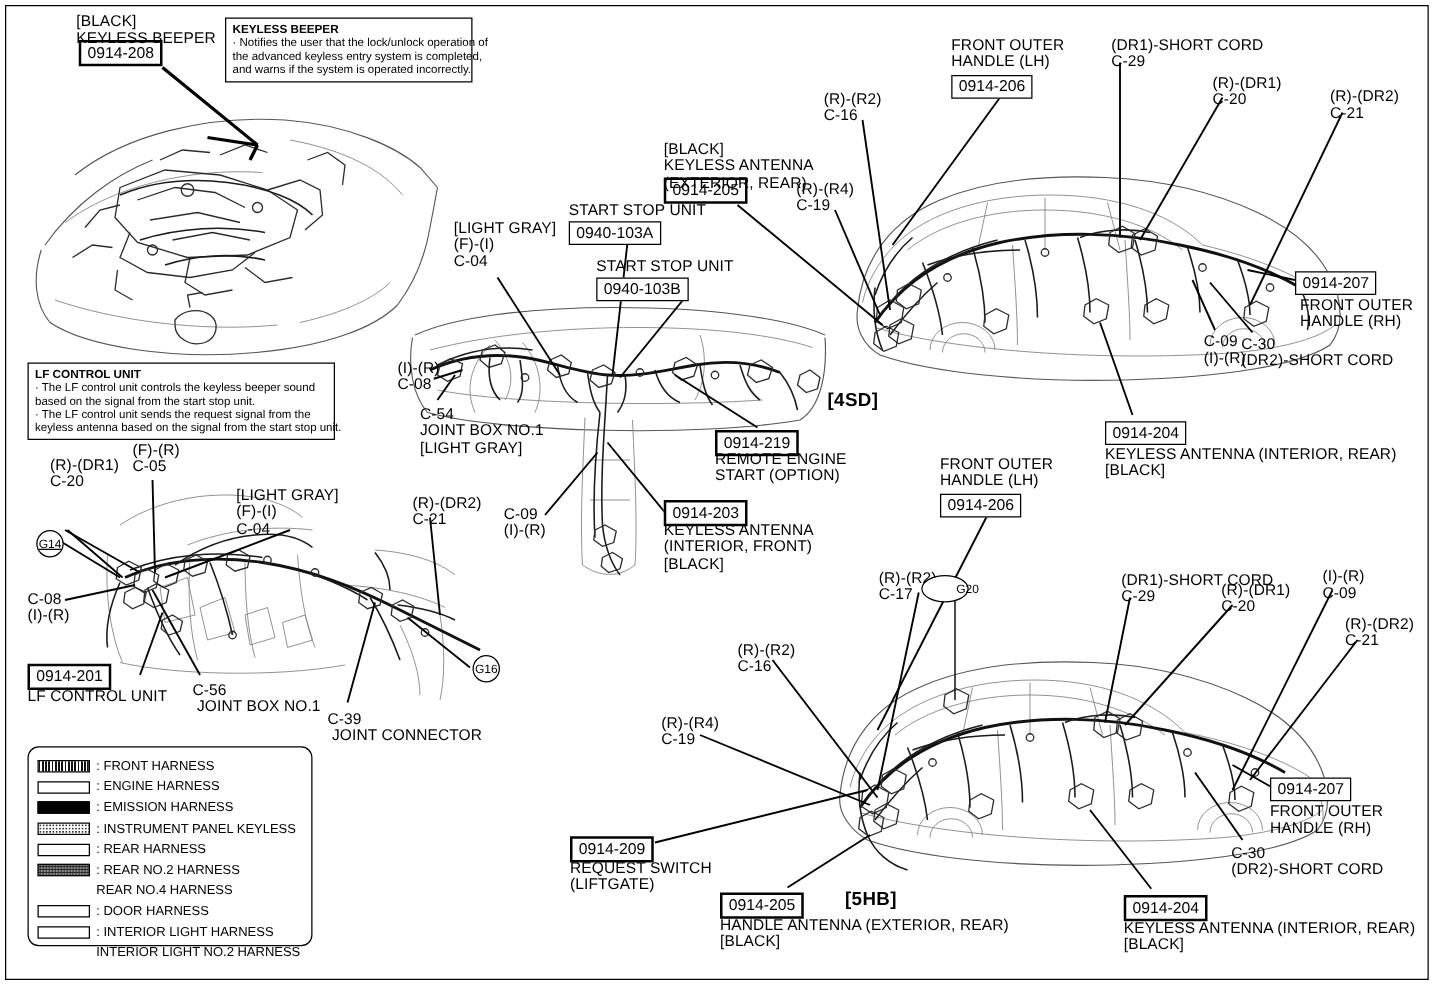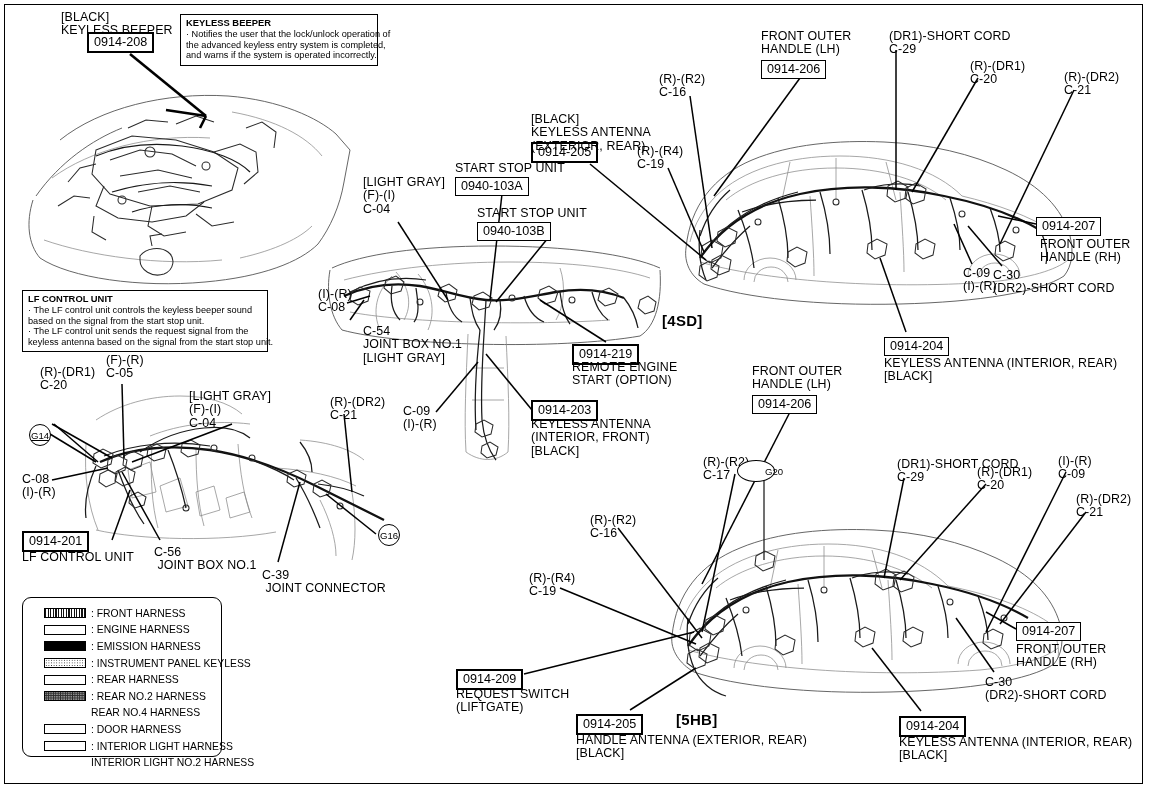--- a/index.html
+++ b/index.html
@@ -18,21 +18,21 @@
   .mdl{position:absolute;font-weight:bold;font-size:15px;letter-spacing:.3px;}
   svg{position:absolute;left:0;top:0;width:1149px;height:789px;pointer-events:none;}
   .ln{stroke:#000;stroke-width:1.5;fill:none;}
   .lnT{stroke:#000;stroke-width:2.6;fill:none;}
   .wire{stroke:#1a1a1a;stroke-width:1.25;fill:none;}
   .wireT{stroke:#111;stroke-width:2.3;fill:none;}
   .body{stroke:#555;stroke-width:.9;fill:none;}
   .bodyL{stroke:#8a8a8a;stroke-width:.75;fill:none;}
   .bodyD{stroke:#2b2b2b;stroke-width:1.05;fill:none;}
   
-  #legend{position:absolute;left:22px;top:597px;width:200px;height:160px;border:1.6px solid #000;border-radius:9px;background:#fff;box-sizing:border-box;padding:7px 0 0 21px;}
+  #legend{position:absolute;left:22px;top:597px;width:228px;height:160px;border:1.6px solid #000;border-radius:9px;background:#fff;box-sizing:border-box;padding:7px 0 0 7px;}
   .lgrow{display:flex;align-items:center;height:16.6px;font-size:10.4px;white-space:nowrap;}
   .sw{width:42px;height:10px;border:1.1px solid #000;box-sizing:border-box;margin-right:3px;flex:0 0 auto;}
   .sw.none{border:none;background:none;}
   .p-front{background:repeating-linear-gradient(90deg,#111 0 1.2px,#fff 1.2px 2.6px);}
   .p-engine{background:#fff;}
   .p-emission{background:#000;}
   .p-ipanel{background:#fff;background-image:radial-gradient(#333 .7px,transparent .8px);background-size:2.6px 2.6px;}
   .p-rear{background:#fff;}
   .p-rear2{background:#8e8e8e;background-image:radial-gradient(#2a2a2a .8px,transparent .9px);background-size:2.4px 2.4px;}
   .p-door{background:#fff;}
@@ -333,21 +333,21 @@
         <span class="l">the advanced keyless entry system is completed,</span>
         <span class="l">and warns if the system is operated incorrectly.</span>
       </div>
       <div class="note" style="left: 22px; top: 290px; width: 234px;">
         <span class="t">LF CONTROL UNIT</span>
         <span class="l">· The LF control unit controls the keyless beeper sound</span>
         <span class="l">based on the signal from the start stop unit.</span>
         <span class="l">· The LF control unit sends the request signal from the</span>
         <span class="l">keyless antenna based on the signal from the start stop unit.</span>
       </div>
-      <div class="pn thick" style="left: 63px; top: 32px; margin-left: 24px;">0914-208</div>
+      <div class="pn thick" style="left: 63px; top: 32px;">0914-208</div>
       <div class="pn" style="left: 455px; top: 177px;">0940-103A</div>
       <div class="pn" style="left: 477px; top: 222px;">0940-103B</div>
       <div class="pn thick" style="left: 531px; top: 142px;">0914-205</div>
       <div class="pn thick" style="left: 572px; top: 344px;">0914-219</div>
       <div class="pn thick" style="left: 531px; top: 400px;">0914-203</div>
       <div class="pn thick" style="left: 22px; top: 531px;">0914-201</div>
       <div class="pn" style="left: 761px; top: 60px;">0914-206</div>
       <div class="pn" style="left: 1036px; top: 217px;">0914-207</div>
       <div class="pn" style="left: 884px; top: 337px;">0914-204</div>
       <div class="pn" style="left: 752px; top: 395px;">0914-206</div>
@@ -360,21 +360,21 @@
       <div class="lbl" style="left: 531px; top: 113px;">[BLACK]
 KEYLESS ANTENNA
 (EXTERIOR, REAR)</div>
       <div class="lbl" style="left: 363px; top: 176px;">[LIGHT GRAY]
 (F)-(I)
 C-04</div>
       <div class="lbl" style="left: 455px; top: 162px;">START STOP UNIT</div>
       <div class="lbl" style="left: 477px; top: 207px;">START STOP UNIT</div>
       <div class="lbl" style="left: 318px; top: 288px;">(I)-(R)
 C-08</div>
-      <div class="lbl" style="left: 336px; top: 325px; margin-left: 27px;">C-54
+      <div class="lbl" style="left: 336px; top: 325px;">C-54
 JOINT BOX NO.1
 [LIGHT GRAY]</div>
       <div class="lbl" style="left: 572px; top: 361px;">REMOTE ENGINE
 START (OPTION)</div>
       <div class="lbl" style="left: 531px; top: 418px;">KEYLESS ANTENNA
 (INTERIOR, FRONT)
 [BLACK]</div>
       <div class="lbl" style="left: 403px; top: 405px;">C-09
 (I)-(R)</div>
       <div class="lbl" style="left: 40px; top: 366px;">(R)-(DR1)

